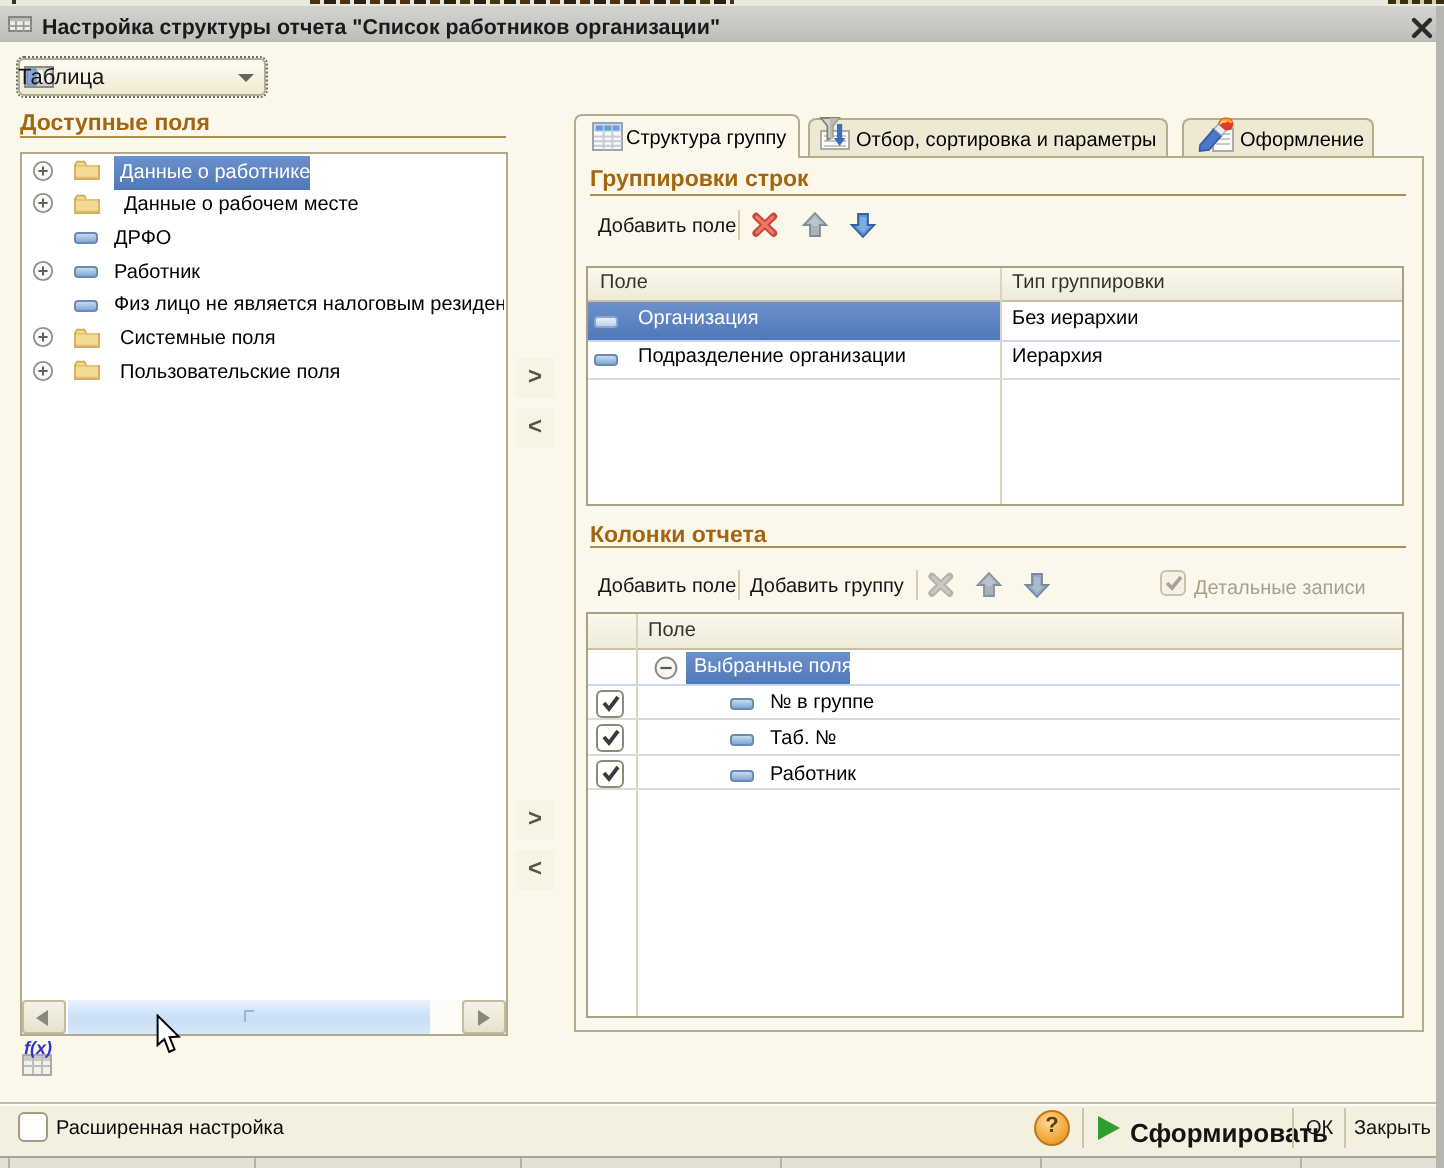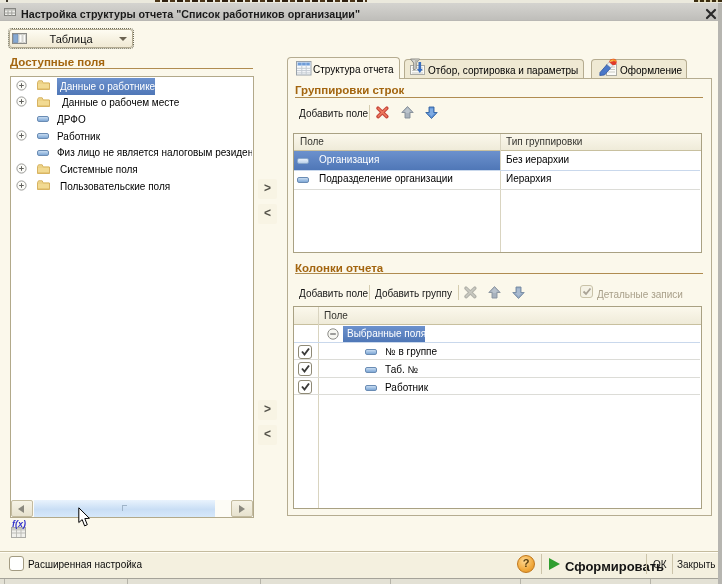--- a/index.html
+++ b/index.html
@@ -37,21 +37,21 @@
 
 <div class="ab" style="left:718px;top:3px;width:4px;height:581px;background:#B6B5B0"></div>
 
 <div class="ab" style="left:9px;top:29px;width:124px;height:19px;background:linear-gradient(180deg,#FEFCF2,#F0E9D3);border:1px solid #B3AB92;border-radius:3px;outline:1px dotted #6E6C58;outline-offset:0px"></div>
 <svg class="ab" style="left:12px;top:33px" width="15" height="11" viewBox="0 0 15 11">
   <rect x="0.5" y="0.5" width="14" height="10" fill="#F0F0EC" stroke="#8A8A86"></rect>
   <rect x="1.5" y="1.5" width="4.5" height="8" fill="#85A8D2" stroke="#6888B0" stroke-width="0.7"></rect>
   <rect x="7" y="1.5" width="3" height="8" fill="#FBFBF9" stroke="#C0C0BA" stroke-width="0.7"></rect>
   <rect x="11" y="1.5" width="2.5" height="8" fill="#FBFBF9" stroke="#C0C0BA" stroke-width="0.7"></rect>
 </svg>
-<div class="ab" style="left:9px;top:33px;width:124px;text-align:center;font-size:11px;color:#141414">Таблица</div>
+<div class="ab" style="left:9px;top:33px;width:124px;text-align:left;font-size:11px;color:#141414">Таблица</div>
 <div class="ab" style="left:119px;top:37px;width:0;height:0;border-left:4px solid transparent;border-right:4px solid transparent;border-top:4px solid #6B6352"></div>
 
 <div class="ab hdr" style="left:10px;top:56px">Доступные поля</div>
 <div class="ab" style="left:10px;top:68px;width:243px;height:1px;background:#B08C50"></div>
 
 <div class="ab" style="left:10px;top:76px;width:244px;height:442px;background:#fff;border:1px solid #B2A98A"></div>
 <div class="ab" style="left:11px;top:77px;width:241px;height:417px;overflow:hidden">
 
   <div class="tr" style="top:1px">
     <svg class="ab" style="left:5px;top:1.5px" width="11" height="11" viewBox="0 0 11 11">
@@ -185,21 +185,21 @@
   <rect x="2.2" y="2.2" width="13.2" height="3.6" fill="#B4CCEA"></rect>
   <rect x="3" y="2.8" width="3.4" height="2.4" fill="#6E9CD8"></rect>
       <rect x="7.2" y="2.8" width="3.4" height="2.4" fill="#6E9CD8"></rect>
       <rect x="11.4" y="2.8" width="3.2" height="2.4" fill="#6E9CD8"></rect>
   <line x1="6.8" y1="6" x2="6.8" y2="15" stroke="#C4CBD2"></line>
       <line x1="11.2" y1="6" x2="11.2" y2="15" stroke="#C4CBD2"></line>
   <line x1="2" y1="8.3" x2="16" y2="8.3" stroke="#C4CBD2"></line>
       <line x1="2" y1="10.6" x2="16" y2="10.6" stroke="#C4CBD2"></line>
       <line x1="2" y1="12.9" x2="16" y2="12.9" stroke="#C4CBD2"></line>
 </svg>
-<div class="ab" style="left:313px;top:64px;font-size:10px">Структура отчета</div>
+<div class="ab" style="left:313px;top:64px;font-size:10px">Структура группу</div>
 <svg class="ab" style="left:408px;top:58px" width="19" height="18" viewBox="0 0 19 18">
   <rect x="2.5" y="7.5" width="14" height="9" fill="#FBFBF8" stroke="#ABABA4"></rect>
   <line x1="4" y1="10" x2="15" y2="10" stroke="#C9C9C2"></line>
       <line x1="4" y1="12.5" x2="15" y2="12.5" stroke="#C9C9C2"></line>
       <line x1="4" y1="15" x2="15" y2="15" stroke="#C9C9C2"></line>
   <path d="M2.5 1 L11.5 1 L8.3 5 L8.3 10.5 L5.7 12 L5.7 5 Z" fill="#D4D4CE" stroke="#80807A" stroke-width="0.9"></path>
   <path d="M7 1 L11.5 1 L8.3 5 L8.3 11.5 L7 12 Z" fill="#B9B9B2"></path>
   <path d="M11.8 4 L11.8 12" stroke="#3A6FBF" stroke-width="2.6"></path>
   <path d="M8.9 11 L11.8 15 L14.7 11 Z" fill="#3A6FBF"></path>
 </svg>

